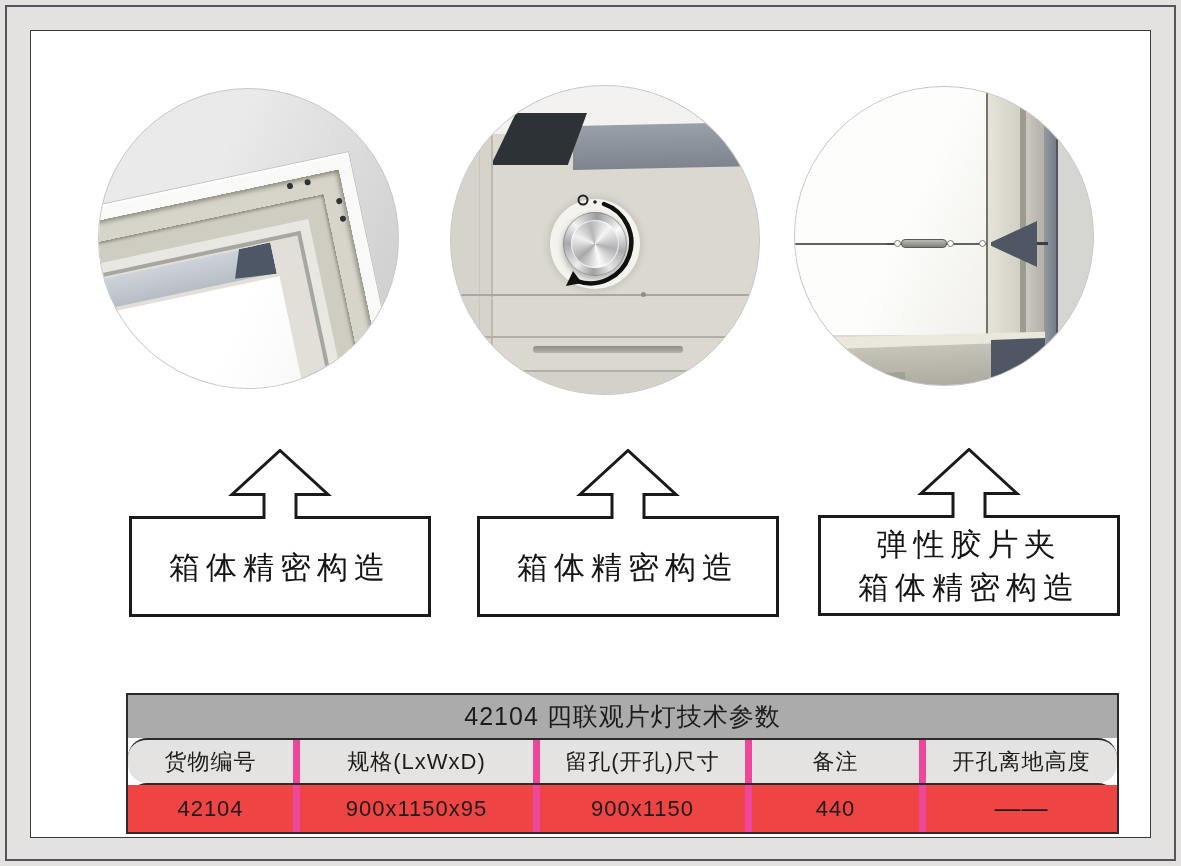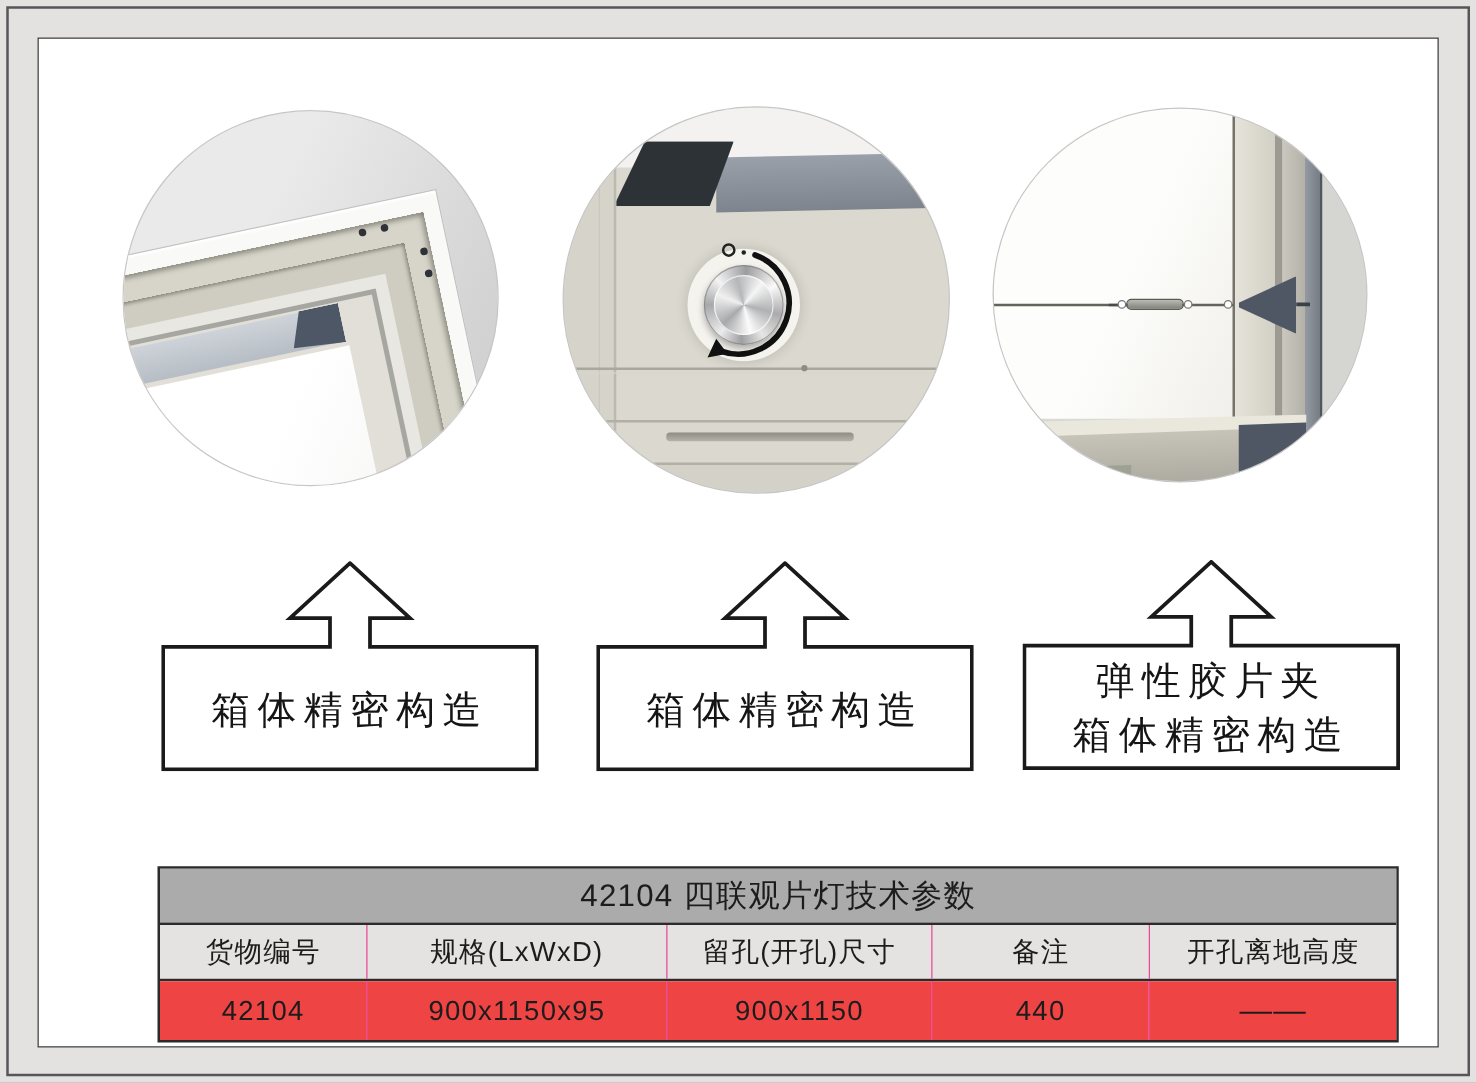--- a/index.html
+++ b/index.html
@@ -75,22 +75,22 @@
 
   
   .callout{position:absolute;width:302px;height:168px;}
   .callout svg{position:absolute;left:0;top:0;}
   .callout-text{position:absolute;left:4px;right:4px;top:70px;height:96px;display:flex;flex-direction:column;align-items:center;justify-content:center;gap:2px;font-size:31px;letter-spacing:6px;color:#151515;line-height:41px;white-space:nowrap;}
   .co1{left:98px;top:418px;} .co2{left:446px;top:418px;} .co3{left:787px;top:417px;}
 
   
   .spec-table{position:absolute;left:95px;top:662px;width:993px;border:2px solid #2b2b2b;background:#fff;box-sizing:border-box;font-size:22px;color:#1c1c1c;}
   .t-title{height:43px;background:#ababab;display:flex;align-items:center;justify-content:center;font-size:25px;letter-spacing:1px;}
-  .t-row{display:grid;grid-template-columns:165px 240px 212px 174px 198px;border-top:2px solid #2b2b2b;}
-  .t-row .cell{display:flex;align-items:center;justify-content:center;border-left:1px solid #ec4899;box-sizing:border-box;letter-spacing:1px;}
+  .t-row{display:grid;grid-template-columns:165px 240px 212px 174px 198px;border-top:2px solid #2b2b2b;border-radius:19px;}
+  .t-row .cell{display:flex;align-items:center;justify-content:center;border-left:7px solid #ec4899;box-sizing:border-box;letter-spacing:1px;}
   .t-row .cell:first-child{border-left:none;}
   .t-head{background:#e4e3e1;} .t-head .cell{height:43px;}
   .t-data .cell{height:47px;background:#ef4444;}
   .dash{letter-spacing:-2px;font-size:26px;}
 </style>
 </head>
 <body>
 
 <div class="page">
   <div class="outer-border"></div>

